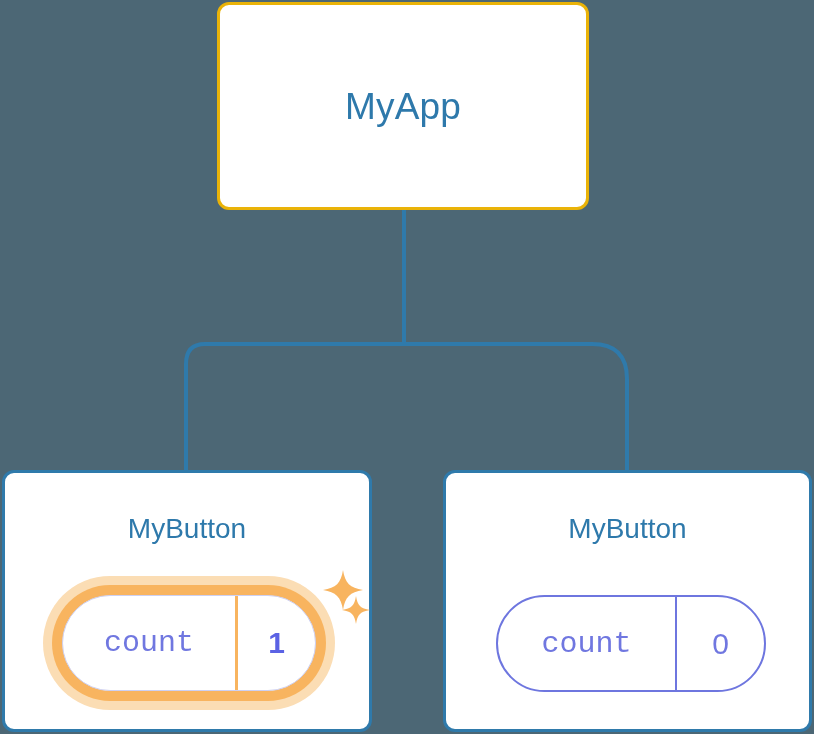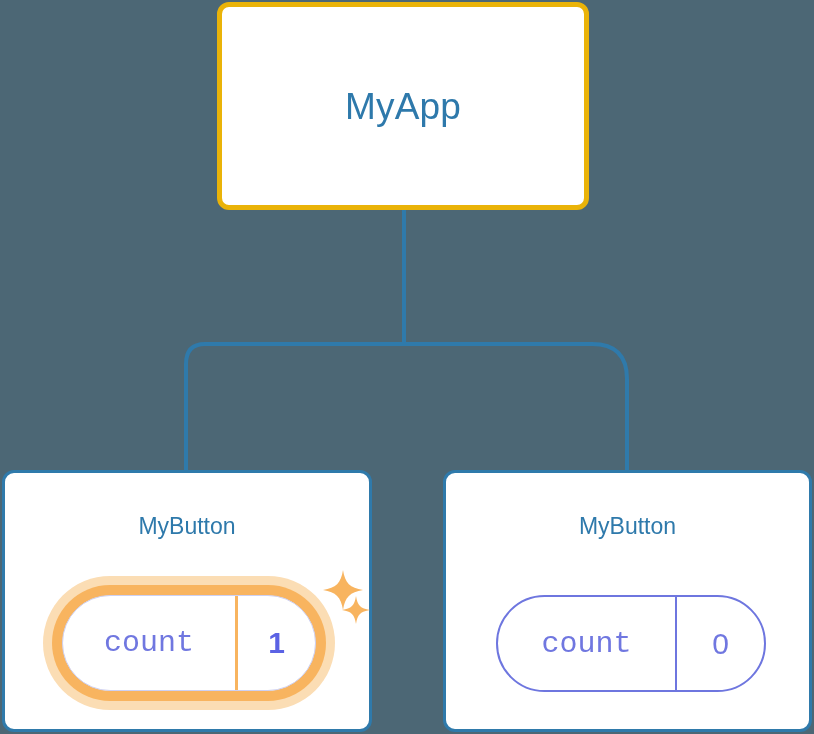--- a/index.html
+++ b/index.html
@@ -31,21 +31,21 @@
   }
 
   
   .node-root {
     position: absolute;
     left: 217px;
     top: 2px;
     width: 372px;
     height: 208px;
     background: #ffffff;
-    border: 5px solid #eab308;
+    border: 3px solid #eab308;
     border-radius: 12px;
     box-sizing: border-box;
     display: flex;
     align-items: center;
     justify-content: center;
   }
   .node-root .node-title {
     font-size: 37px;
     color: #2e79ab;
     letter-spacing: .2px;
@@ -71,21 +71,21 @@
     top: 470px;
     width: 369px;
     height: 262px;
   }
   .card-title {
     position: absolute;
     left: 0;
     right: 0;
     top: 42px;
     text-align: center;
-    font-size: 23px;
+    font-size: 28px;
     color: #2e79ab;
     line-height: 1;
   }
 
   
   .pill {
     position: absolute;
     box-sizing: border-box;
     display: flex;
     align-items: stretch;

